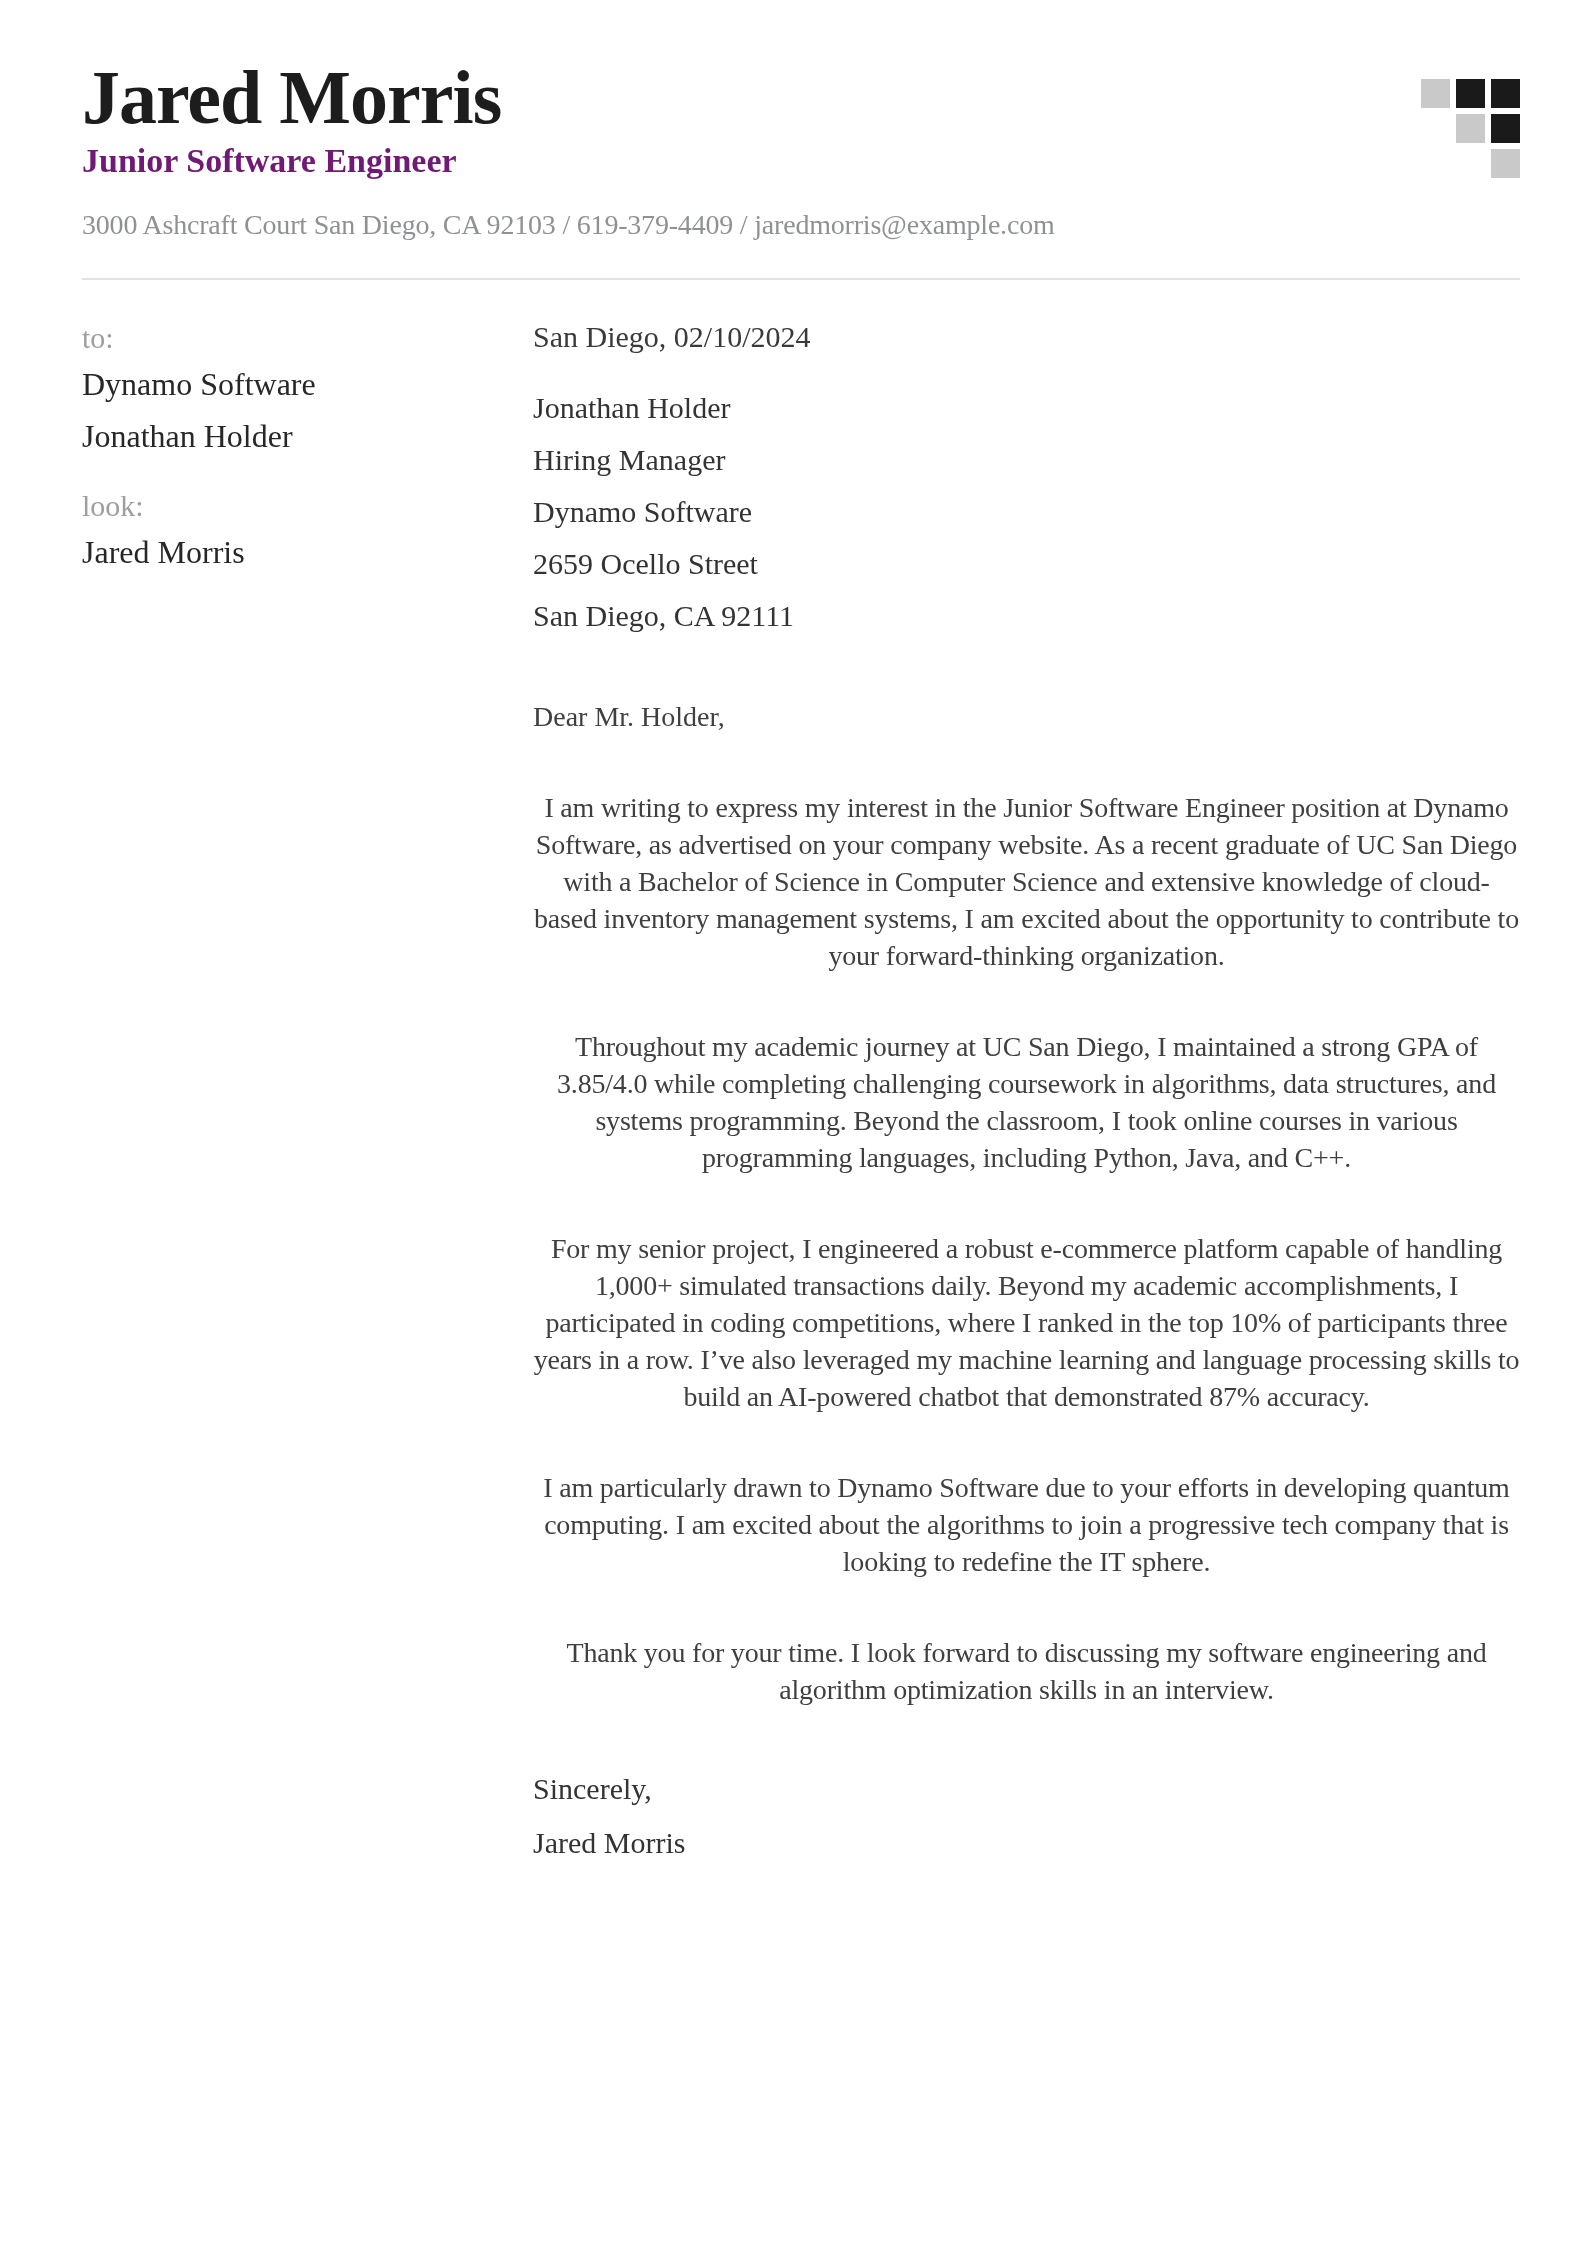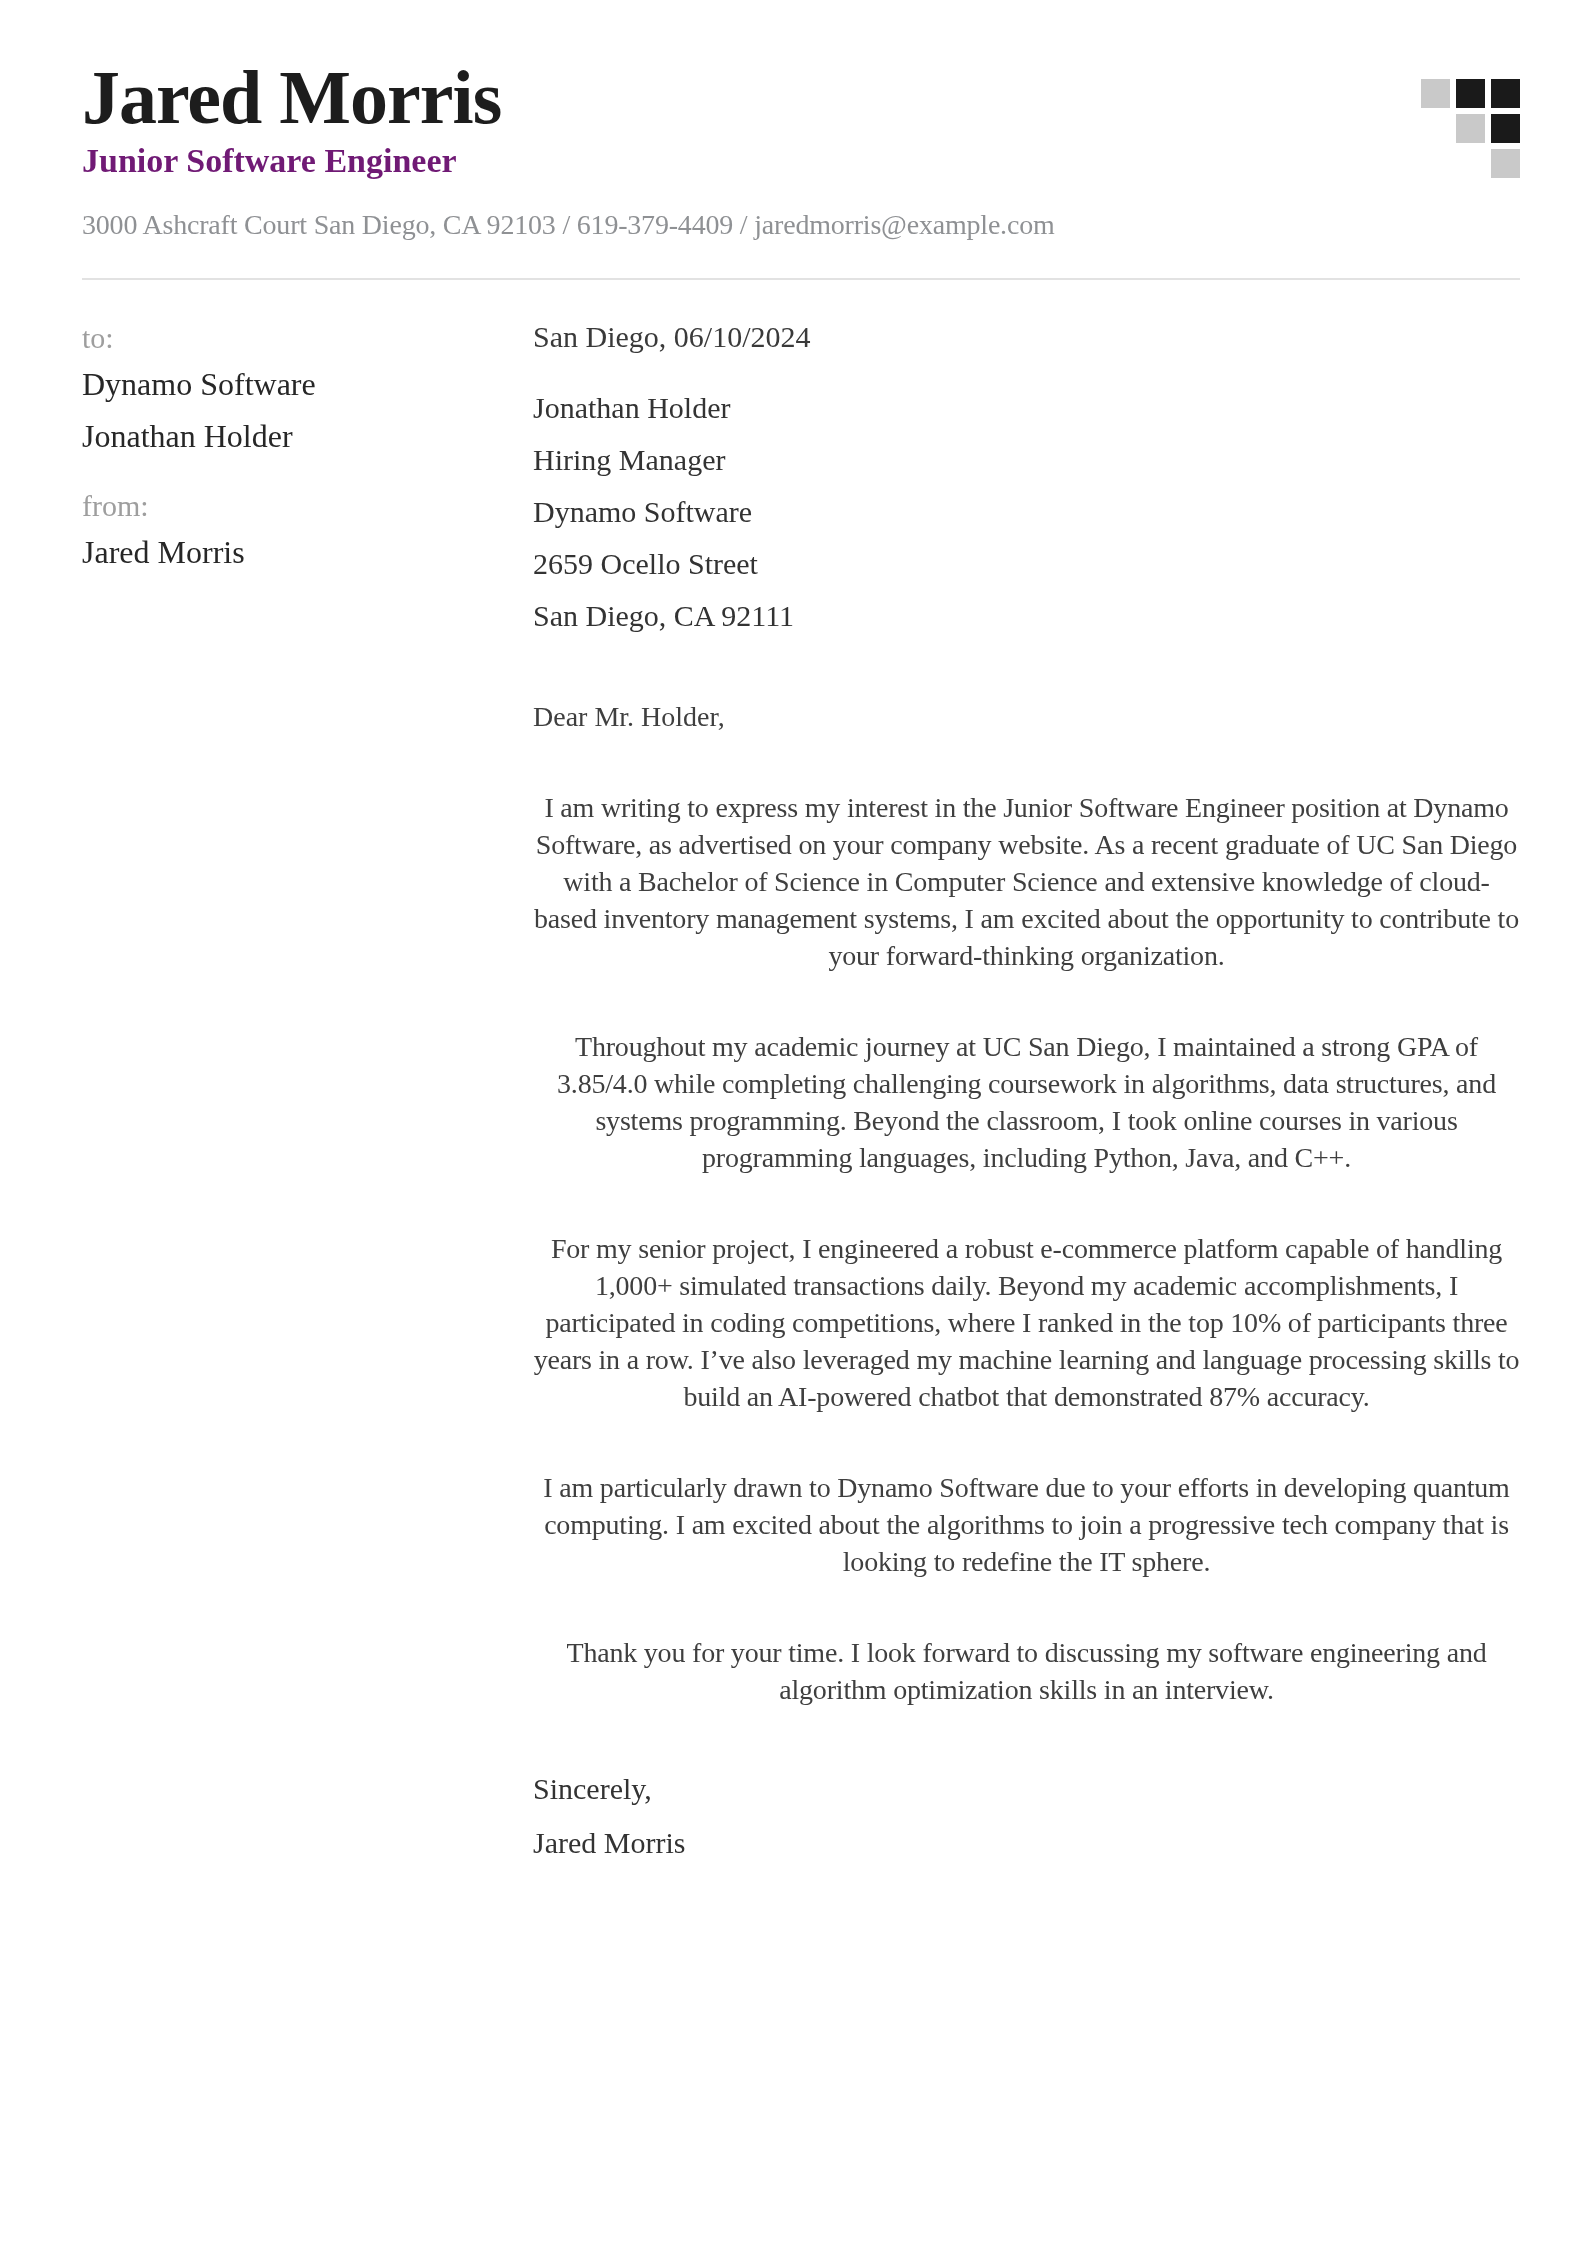--- a/index.html
+++ b/index.html
@@ -145,26 +145,26 @@
   </header>
 
   <hr class="divider">
 
   <div class="content">
 
     <aside class="meta-col">
       <div class="meta-label">to:</div>
       <div class="meta-name">Dynamo Software</div>
       <div class="meta-name">Jonathan Holder</div>
-      <div class="meta-label meta-from">from:</div>
+      <div class="meta-label meta-from">look:</div>
       <div class="meta-name">Jared Morris</div>
     </aside>
 
     <main class="letter-col">
-      <p class="date-line">San Diego, 06/10/2024</p>
+      <p class="date-line">San Diego, 02/10/2024</p>
 
       <div class="recipient-block">
         <p class="recipient-line">Jonathan Holder</p>
         <p class="recipient-line">Hiring Manager</p>
         <p class="recipient-line">Dynamo Software</p>
         <p class="recipient-line">2659 Ocello Street</p>
         <p class="recipient-line">San Diego, CA 92111</p>
       </div>
 
       <p class="salutation">Dear Mr. Holder,</p>

